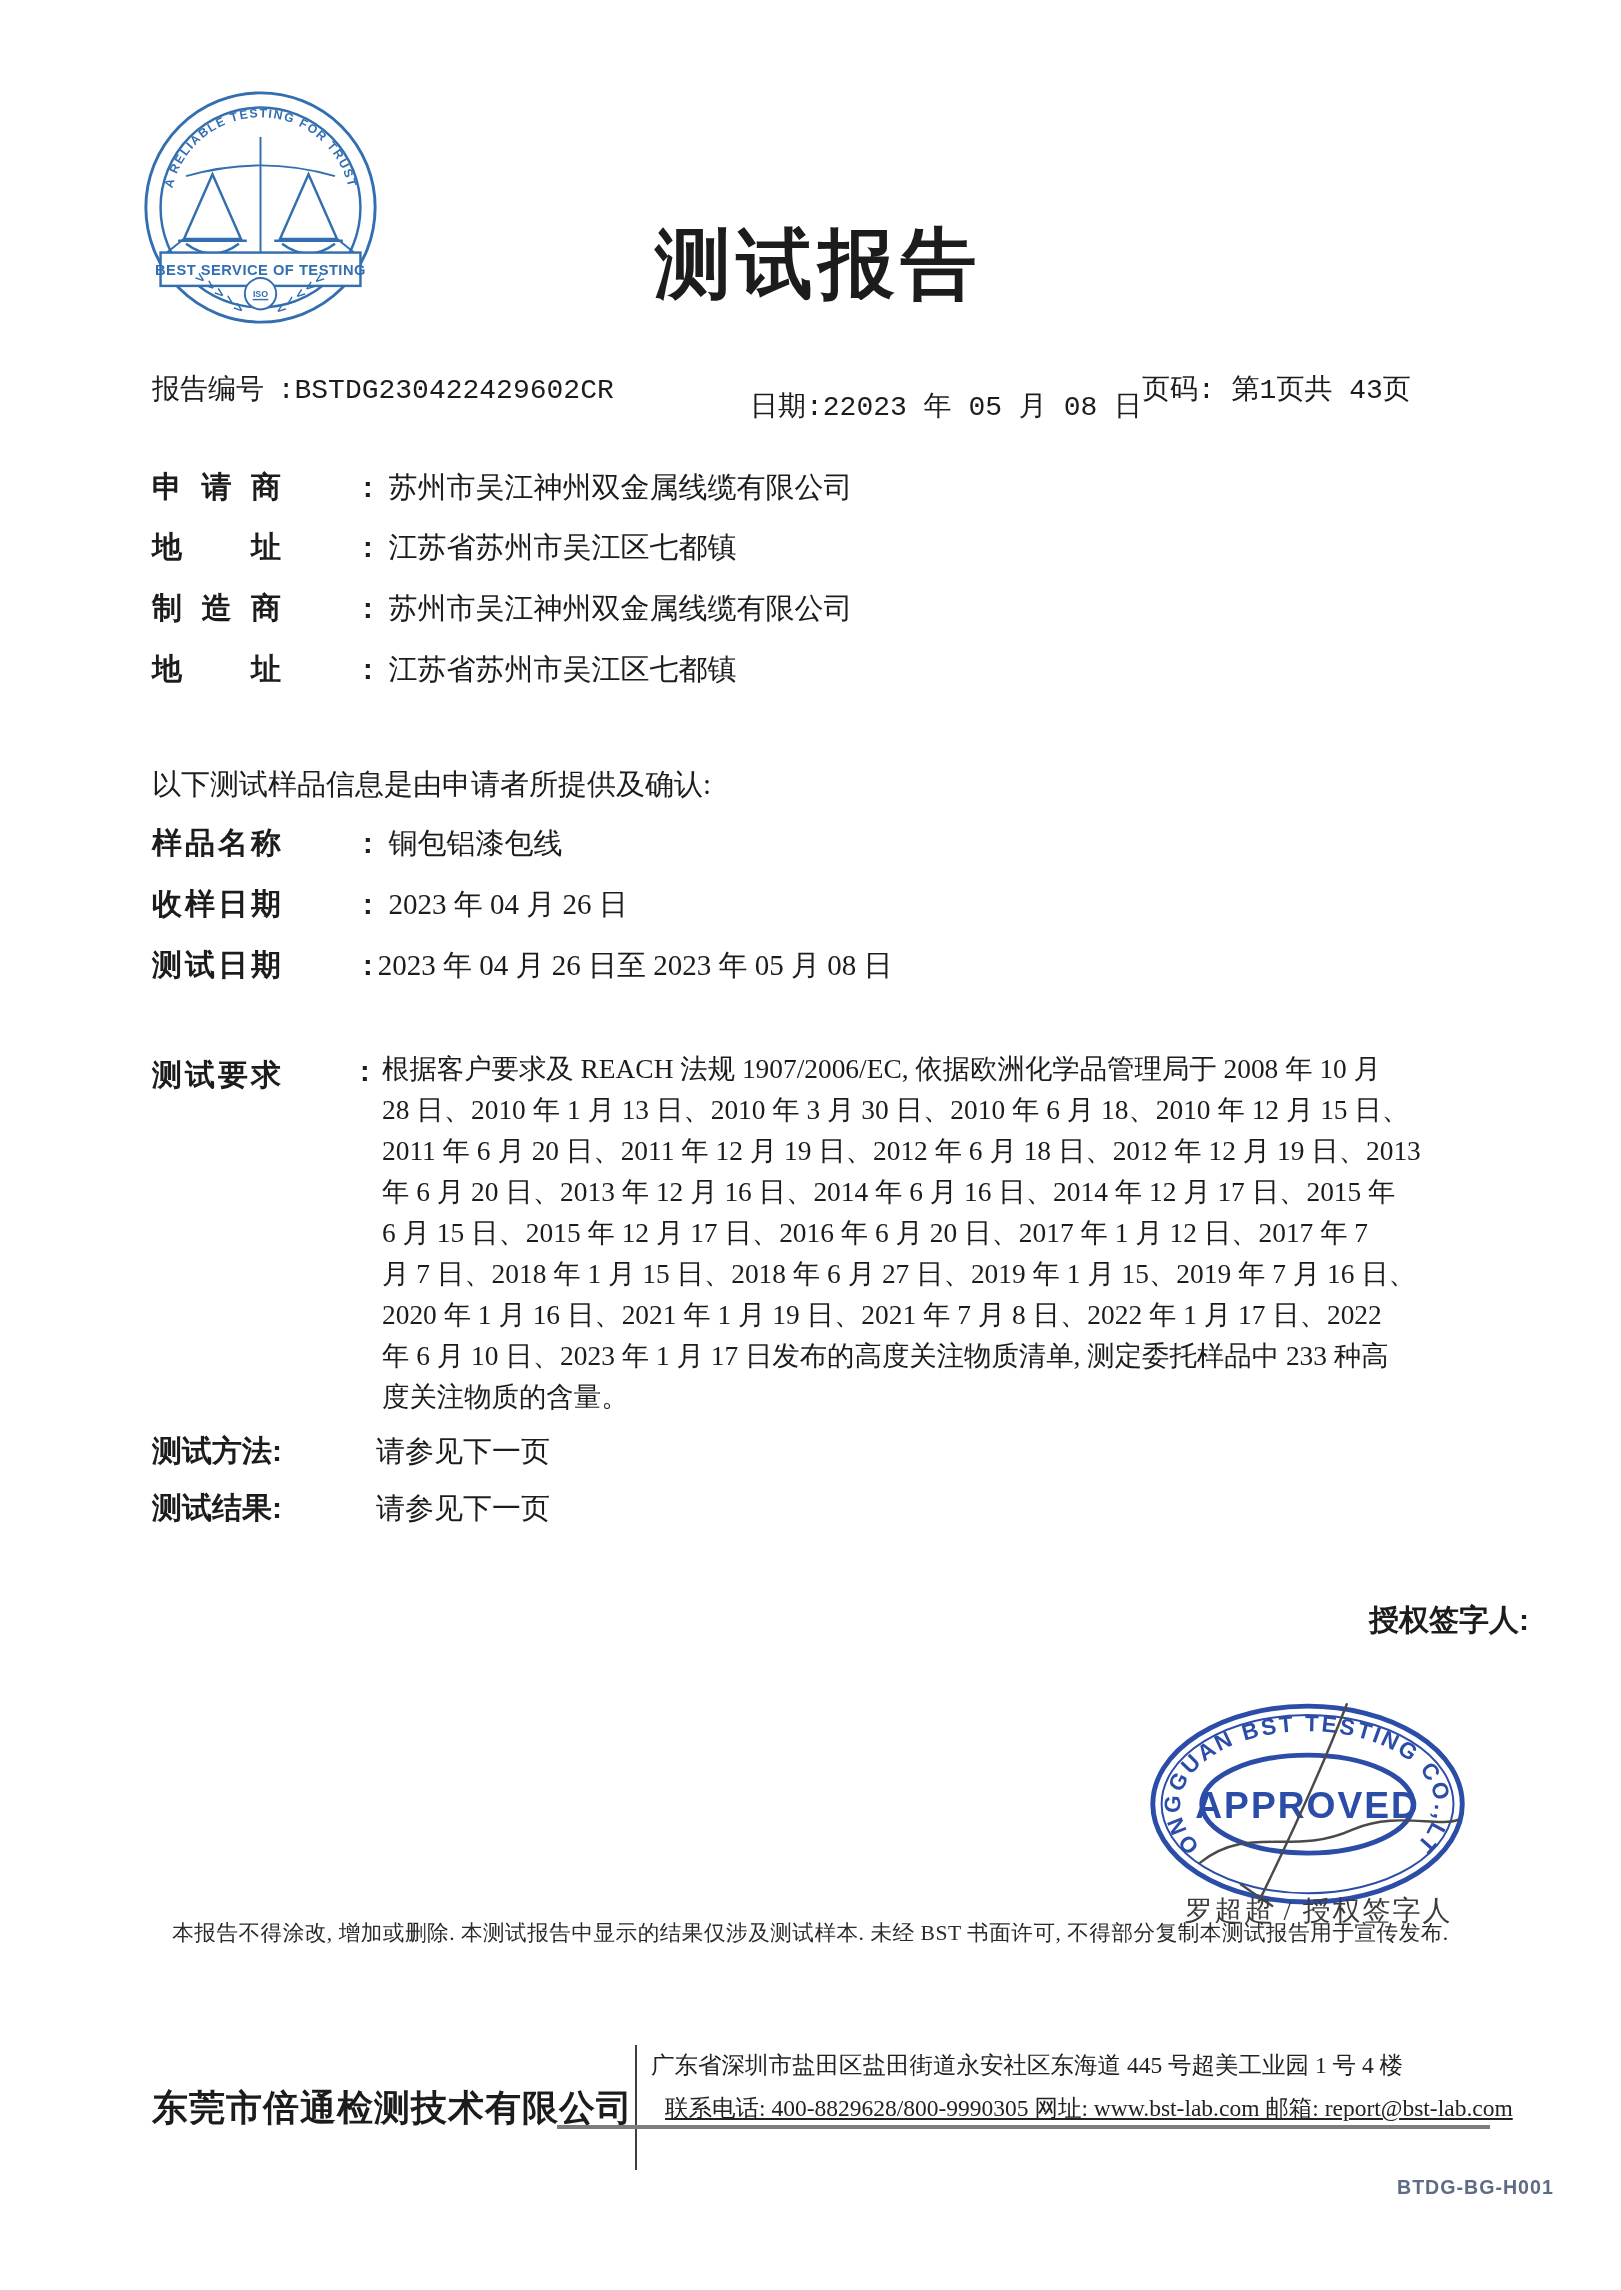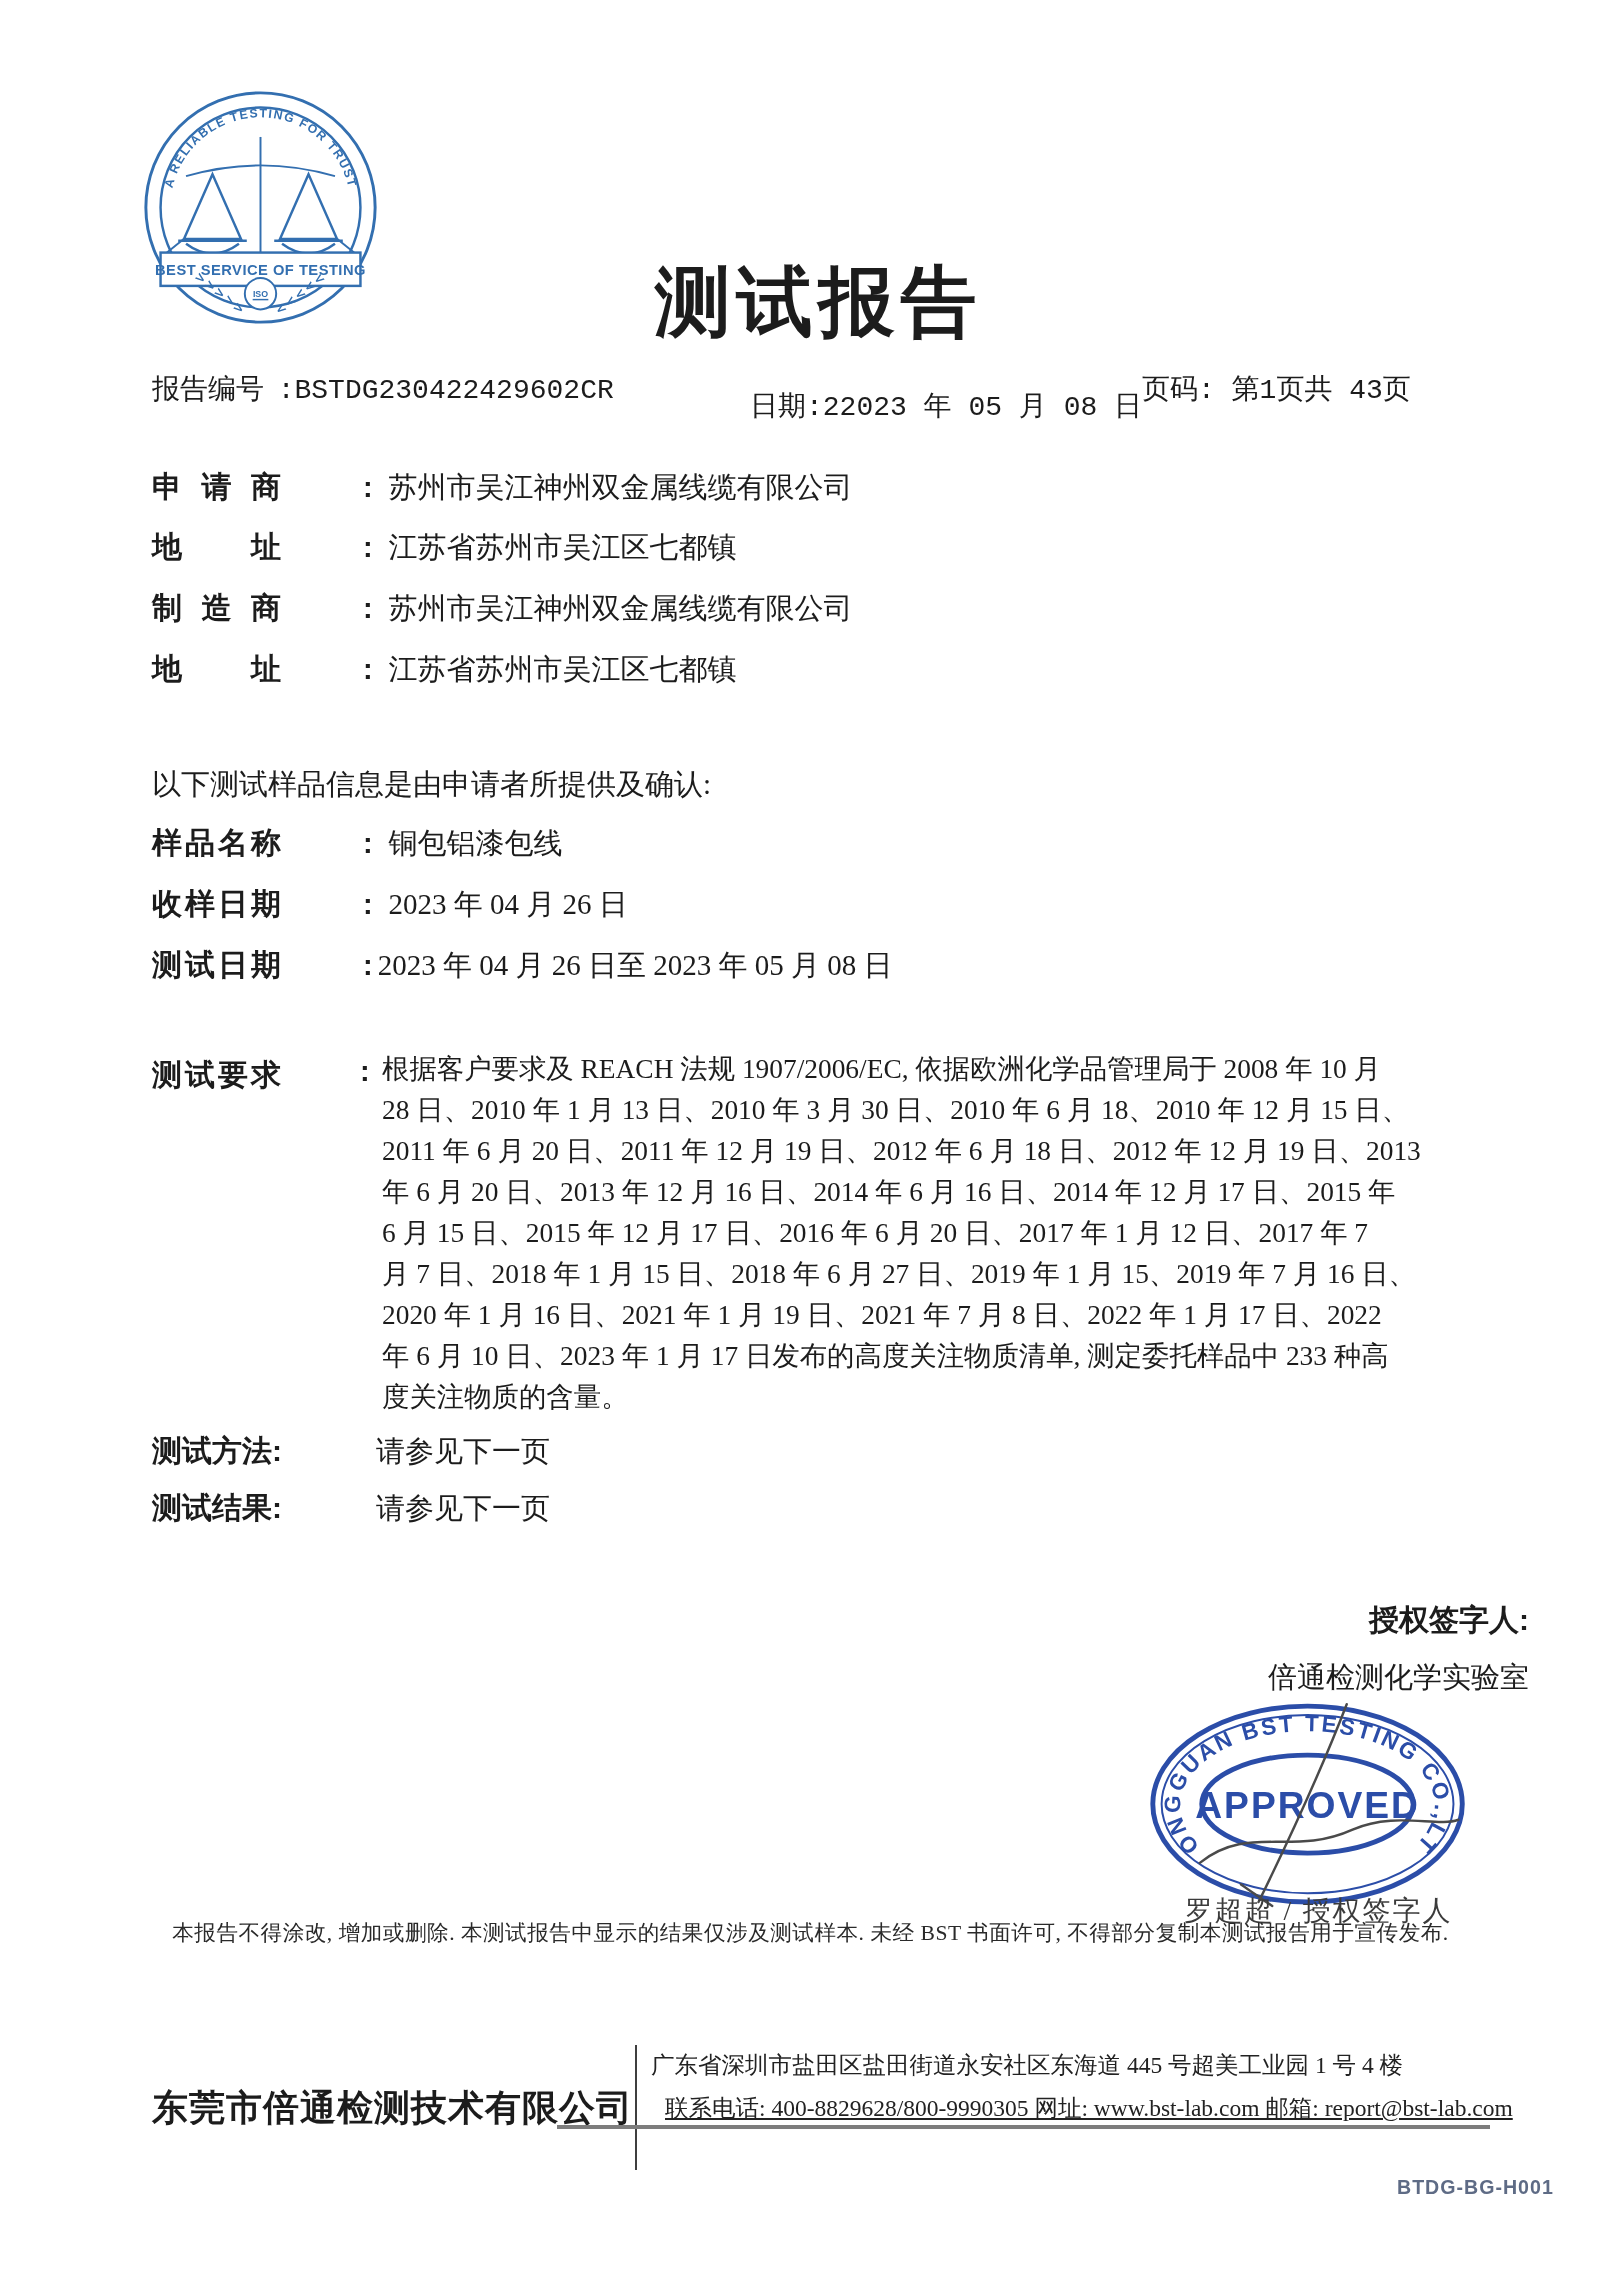--- a/index.html
+++ b/index.html
@@ -1,21 +1,21 @@
 <!DOCTYPE html>
 <html><head>
 <meta charset="utf-8">
 <style>
   html,body{margin:0;padding:0;background:#ffffff;}
   .page{position:relative;width:1621px;height:2291px;background:#fff;overflow:hidden;
         font-family:"Liberation Serif","DejaVu Serif",serif;color:#1c1c1c;}
   .abs{position:absolute;}
   .heib{font-family:"Liberation Sans","DejaVu Sans",sans-serif;font-weight:bold;}
   .title{width:1621px;text-align:center;padding-left:16px;box-sizing:border-box;
-         font-size:76px;letter-spacing:5.9px;margin-top:38px;}
+         font-size:76px;letter-spacing:5.9px;}
   .meta{font-size:28px;white-space:nowrap;font-family:Liberation Mono, monospace;}
   .rowlabel{display:inline-block;width:129px;font-size:30px;
             text-align:justify;text-align-last:justify;}
   .rowcolon{font-size:29px;}
   .rowval{font-size:29px;white-space:nowrap;}
   .para{font-size:27.4px;line-height:41px;white-space:pre-line;width:1127px;text-align:left;}
   .sigblock{left:1108px;width:421px;text-align:right;}
   .disclaimer{left:0;width:1621px;text-align:center;font-size:21.6px;color:#2a2a2a;letter-spacing:0.5px;}
   .footco{font-size:36px;letter-spacing:1px;}
   .footline{font-size:23.5px;white-space:nowrap;color:#222;}
@@ -127,21 +127,20 @@
   <div class="abs" style="left:152px;top:1431px;">
     <span class="heib" style="font-size:30px;">测试方法:</span>
     <span class="rowval" style="margin-left:90px;">请参见下一页</span>
   </div>
   <div class="abs" style="left:152px;top:1488px;">
     <span class="heib" style="font-size:30px;">测试结果:</span>
     <span class="rowval" style="margin-left:90px;">请参见下一页</span>
   </div>
 
   <div class="abs sigblock heib" style="top:1600px;font-size:30px;">授权签字人:</div>
-  <div class="abs sigblock" style="top:1658px;font-size:29px;">倍通检测化学实验室</div>
 
   <div class="abs" style="left:1143px;top:1698px;">
     <svg width="333" height="222" viewBox="0 0 340 226">
       <g fill="none" stroke="#2b4da8">
         <ellipse cx="168" cy="108" rx="158" ry="100" stroke-width="5"></ellipse>
         <ellipse cx="168" cy="108" rx="149" ry="91" stroke-width="2"></ellipse>
         <ellipse cx="168" cy="108" rx="108" ry="50" stroke-width="5"></ellipse>
       </g>
       <path id="stampRing" d="M 58,150 A 130,76 0 1 1 278,150" fill="none" stroke="none"></path>
       <text font-family="Liberation Sans, DejaVu Sans, sans-serif" font-size="23" font-weight="bold" fill="#2b4da8" letter-spacing="2.5">

